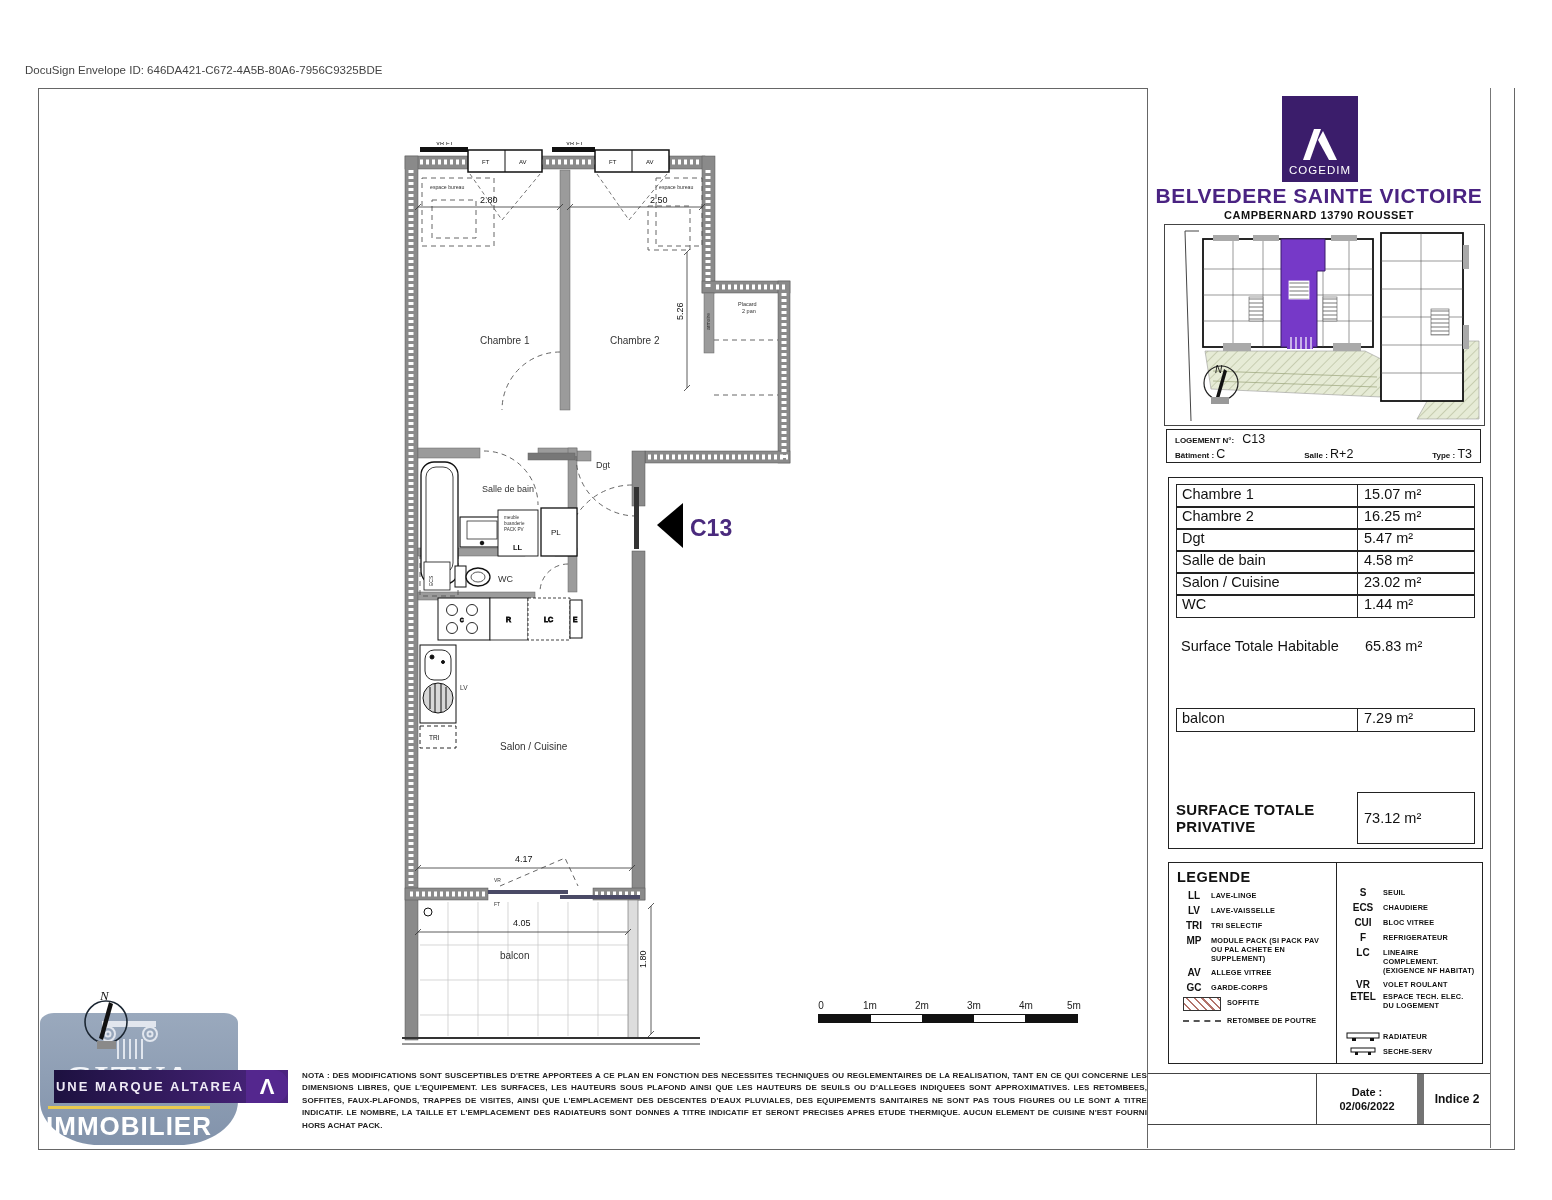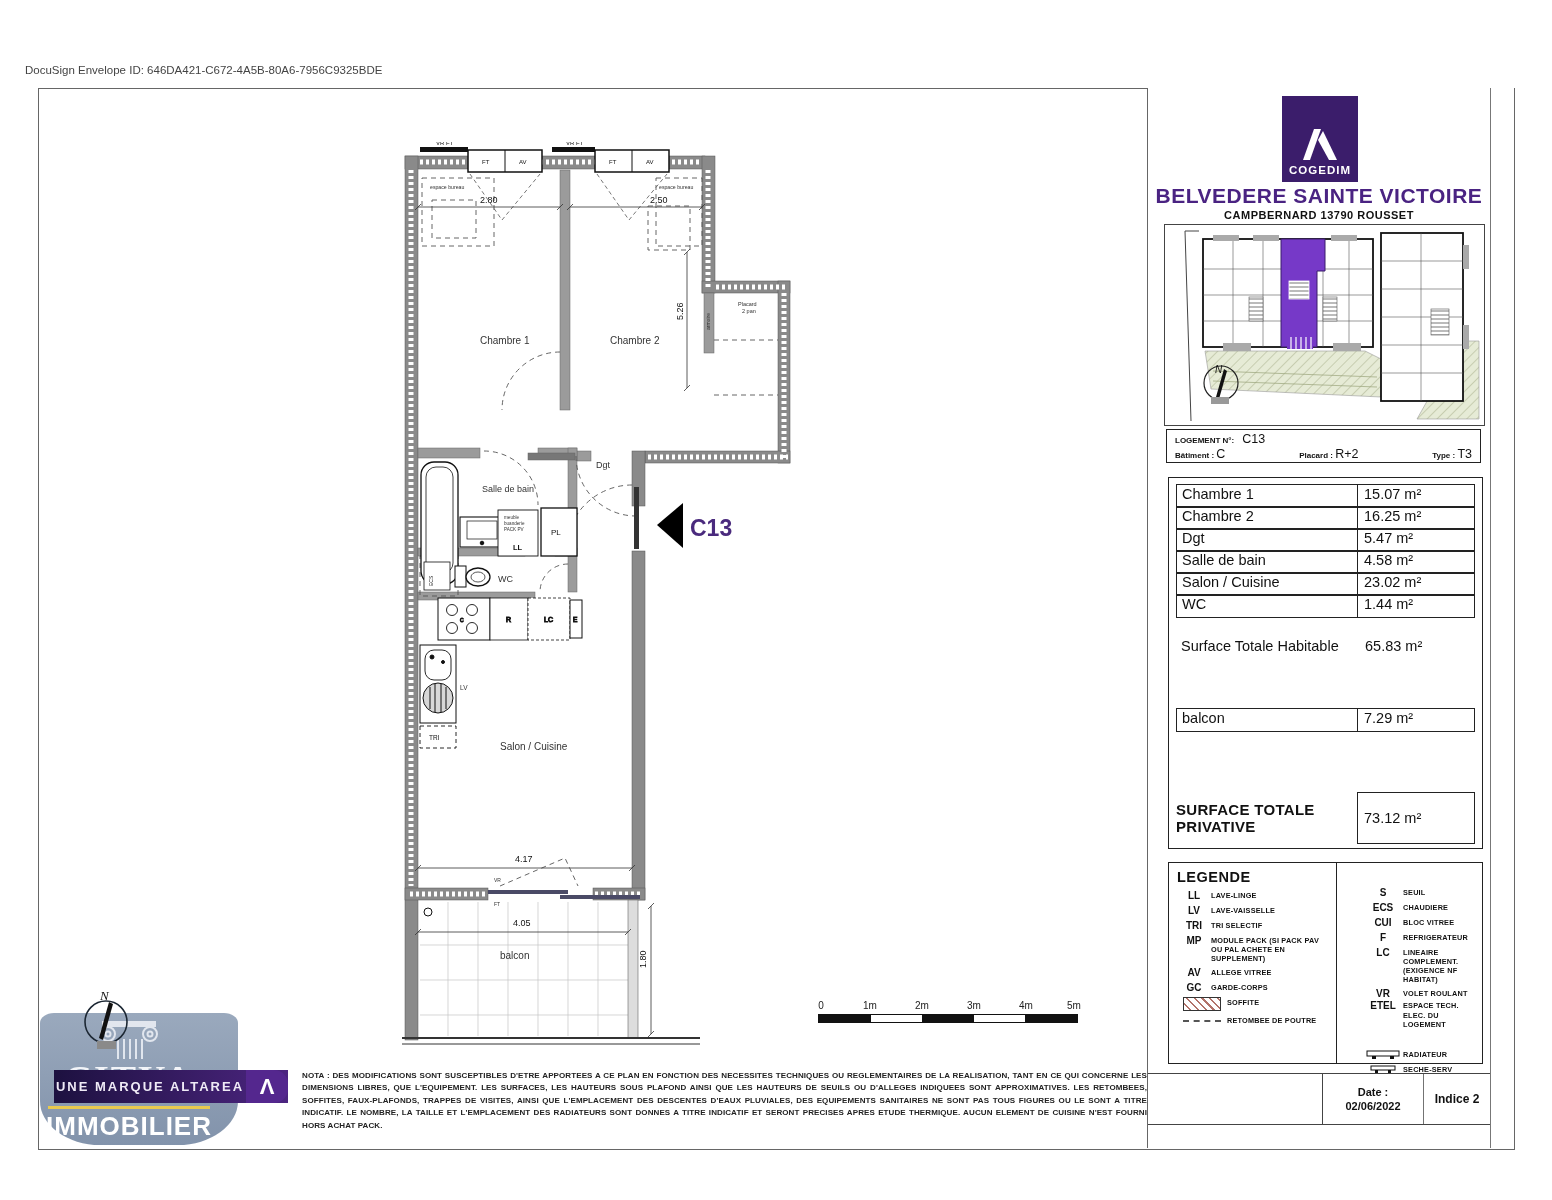--- a/index.html
+++ b/index.html
@@ -7,58 +7,58 @@
         font-family:"Liberation Sans","DejaVu Sans",sans-serif;color:#111;}
   .abs{position:absolute;}
   
   .frame{left:38px;top:88px;width:1475px;height:1060px;border:1px solid #666;}
   .docusign{left:25px;top:64px;font-size:11.5px;color:#444;}
   
   .panel{left:1147px;top:88px;width:366px;height:1060px;border-left:1px solid #666;background:#fff;}
   .panel-innerline{left:342px;top:0;width:0;height:1060px;border-left:1px solid #777;}
   .logo{left:134px;top:8px;width:76px;height:86px;background:#3b1d6b;display:flex;flex-direction:column;
         align-items:center;justify-content:flex-end;padding-bottom:6px;box-sizing:border-box;}
-  .logo-word{color:#fff;font-weight:bold;font-size:11.5px;letter-spacing:1px;margin-top:2px;}
+  .logo-word{color:#fff;font-weight:normal;font-size:11.5px;letter-spacing:1px;margin-top:2px;}
   .ptitle{left:0;top:96px;width:342px;text-align:center;font-size:21px;font-weight:bold;color:#4a2382;letter-spacing:.5px;}
   .psub{left:0;top:121px;width:342px;text-align:center;font-size:11px;font-weight:bold;color:#111;letter-spacing:.5px;}
   .keyplan{left:16px;top:136px;width:319px;height:200px;border:1px solid #444;background:#fff;}
   .unitinfo{left:18px;top:341px;width:315px;height:34px;border:1.5px solid #222;box-sizing:border-box;
             padding:2px 8px 1px 8px;font-size:8px;font-weight:bold;}
   .unitinfo .big{font-size:12.5px;font-weight:normal;}
   .uirow{display:flex;align-items:baseline;gap:8px;}
   .uirow2{display:flex;align-items:baseline;justify-content:space-between;margin-top:1px;}
   .bigbox{left:20px;top:389px;width:315px;height:372px;border:1.5px solid #222;box-sizing:border-box;padding:6px 7px;}
   .trow{display:flex;margin-bottom:-2px;}
   .trow .lab{flex:1;border:1.7px solid #222;font-size:14.5px;padding:1px 5px;height:20px;box-sizing:content-box;}
   .trow .val{width:104px;border:1.7px solid #222;border-left:none;font-size:14.5px;padding:1px 6px;height:20px;}
   .totrow{display:flex;margin-top:20px;font-size:14.5px;}
   .totrow .lab{flex:1;padding:2px 5px;}
   .totrow .val{width:104px;padding:2px 6px;}
   .balcrow{margin-top:52px;}
   .privrow{display:flex;align-items:center;margin-top:62px;}
   .privrow .lab{flex:1;font-size:15px;font-weight:bold;letter-spacing:.3px;}
   .privrow .val{width:104px;border:1.7px solid #222;font-size:14.5px;padding:17px 6px;}
   
-  .legend{left:20px;top:774px;width:315px;height:202px;border:1.5px solid #222;box-sizing:border-box;display:flex;gap:20px;}
+  .legend{left:20px;top:774px;width:315px;height:202px;border:1.5px solid #222;box-sizing:border-box;display:flex;}
   .lcol{width:168px;border-right:1px solid #222;box-sizing:border-box;padding:6px 4px 0 8px;}
   .rcol{flex:1;padding:24px 2px 0 6px;}
   .ltitle{font-size:14.5px;font-weight:bold;letter-spacing:.5px;margin-bottom:5px;}
   .lrow{display:flex;margin-bottom:4px;align-items:flex-start;}
   .lrow .ab{width:34px;font-weight:bold;font-size:10px;flex:none;text-align:center;}
   .rcol .lrow .ab{width:40px;}
   .lrow .tx{font-size:7.3px;font-weight:bold;line-height:1.25;letter-spacing:.2px;padding-top:1px;}
   .swatch{width:36px;height:12px;border:1px solid #333;margin:0 6px 0 6px;flex:none;
           background:repeating-linear-gradient(45deg,#fff 0 4px,#b2736a 4px 5.5px);}
   .dashline{width:38px;border-top:2px dashed #555;margin:5px 6px 0 6px;flex:none;}
   .iconbox{width:40px;flex:none;display:flex;justify-content:center;padding-top:1px;}
   
   .strip{left:0;top:985px;width:342px;height:52px;border-top:1px solid #444;border-bottom:1px solid #444;
          display:flex;box-sizing:border-box;}
   .strip .c1{flex:1;border-right:1px solid #444;}
-  .strip .c2{width:100px;border-right:1px solid #737373;display:flex;flex-direction:column;align-items:center;justify-content:center;
+  .strip .c2{width:100px;border-right:7px solid #737373;display:flex;flex-direction:column;align-items:center;justify-content:center;
              font-size:11px;font-weight:bold;line-height:1.3;}
   .strip .c3{width:66px;display:flex;align-items:center;justify-content:center;font-size:12px;font-weight:bold;}
   
   .nota{left:302px;top:1070px;width:845px;font-size:8px;font-weight:700;line-height:1.55;color:#222;
         text-align:justify;letter-spacing:.1px;}
   .scalebar{left:818px;top:1000px;width:260px;}
   .sb-labels{display:flex;font-size:10px;color:#222;position:relative;height:14px;}
   .sb-labels span{position:absolute;transform:translateX(-50%);}
   .sb-bar{height:7px;border:1px solid #111;display:flex;}
   .sb-bar .b{background:#111;flex:1;}
@@ -384,21 +384,21 @@
     </div>
 
     <div class="abs unitinfo">
       <div class="uirow">
         <span>LOGEMENT N°:</span>
         <span class="big">C13</span>
       </div>
       <div class="uirow2">
         <span><span>Bâtiment :</span>
           <span class="big">C</span></span>
-        <span><span>Placard :</span>
+        <span><span>Salle :</span>
           <span class="big">R+2</span></span>
         <span><span>Type :</span>
           <span class="big">T3</span></span>
       </div>
     </div>
 
     <div class="abs bigbox">
       <div class="trow">
           <div class="lab">Chambre 1</div>
           <div class="val">15.07 m²</div>

